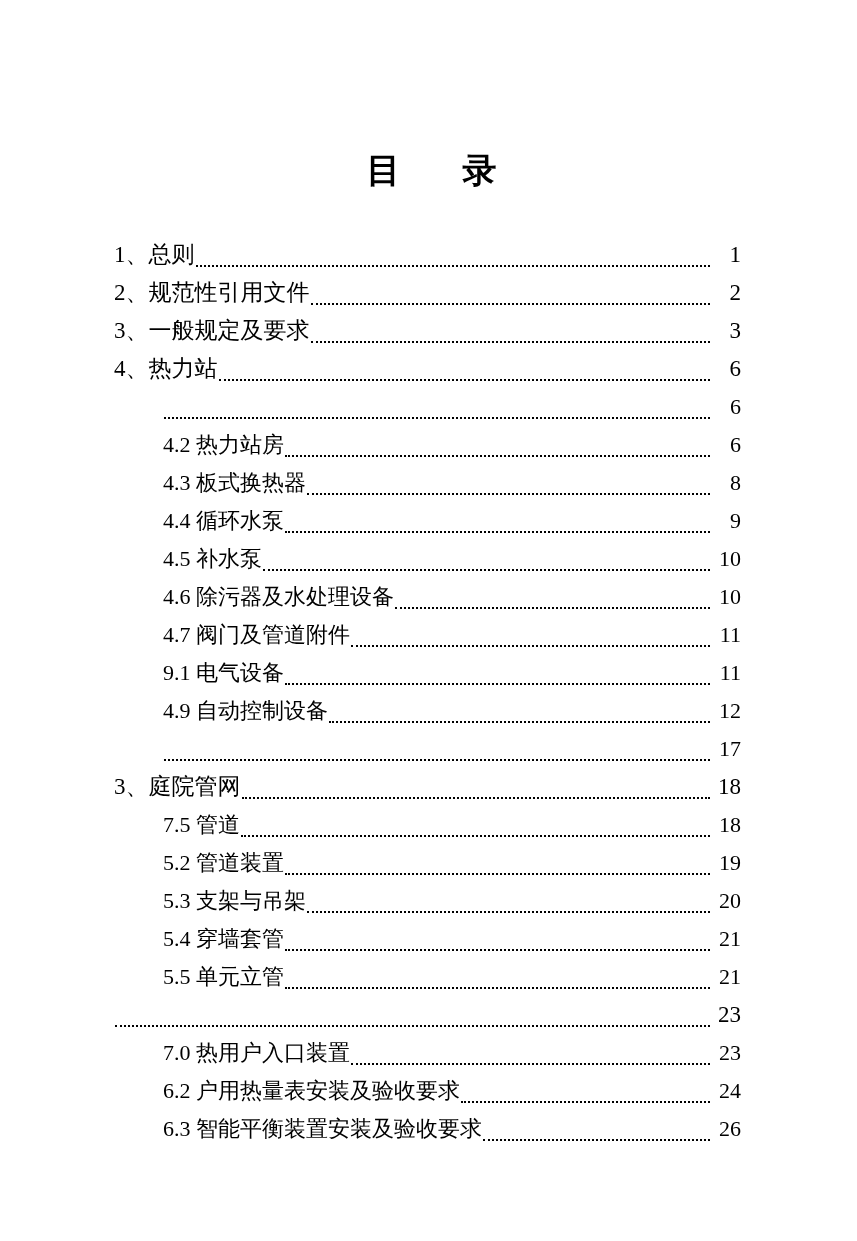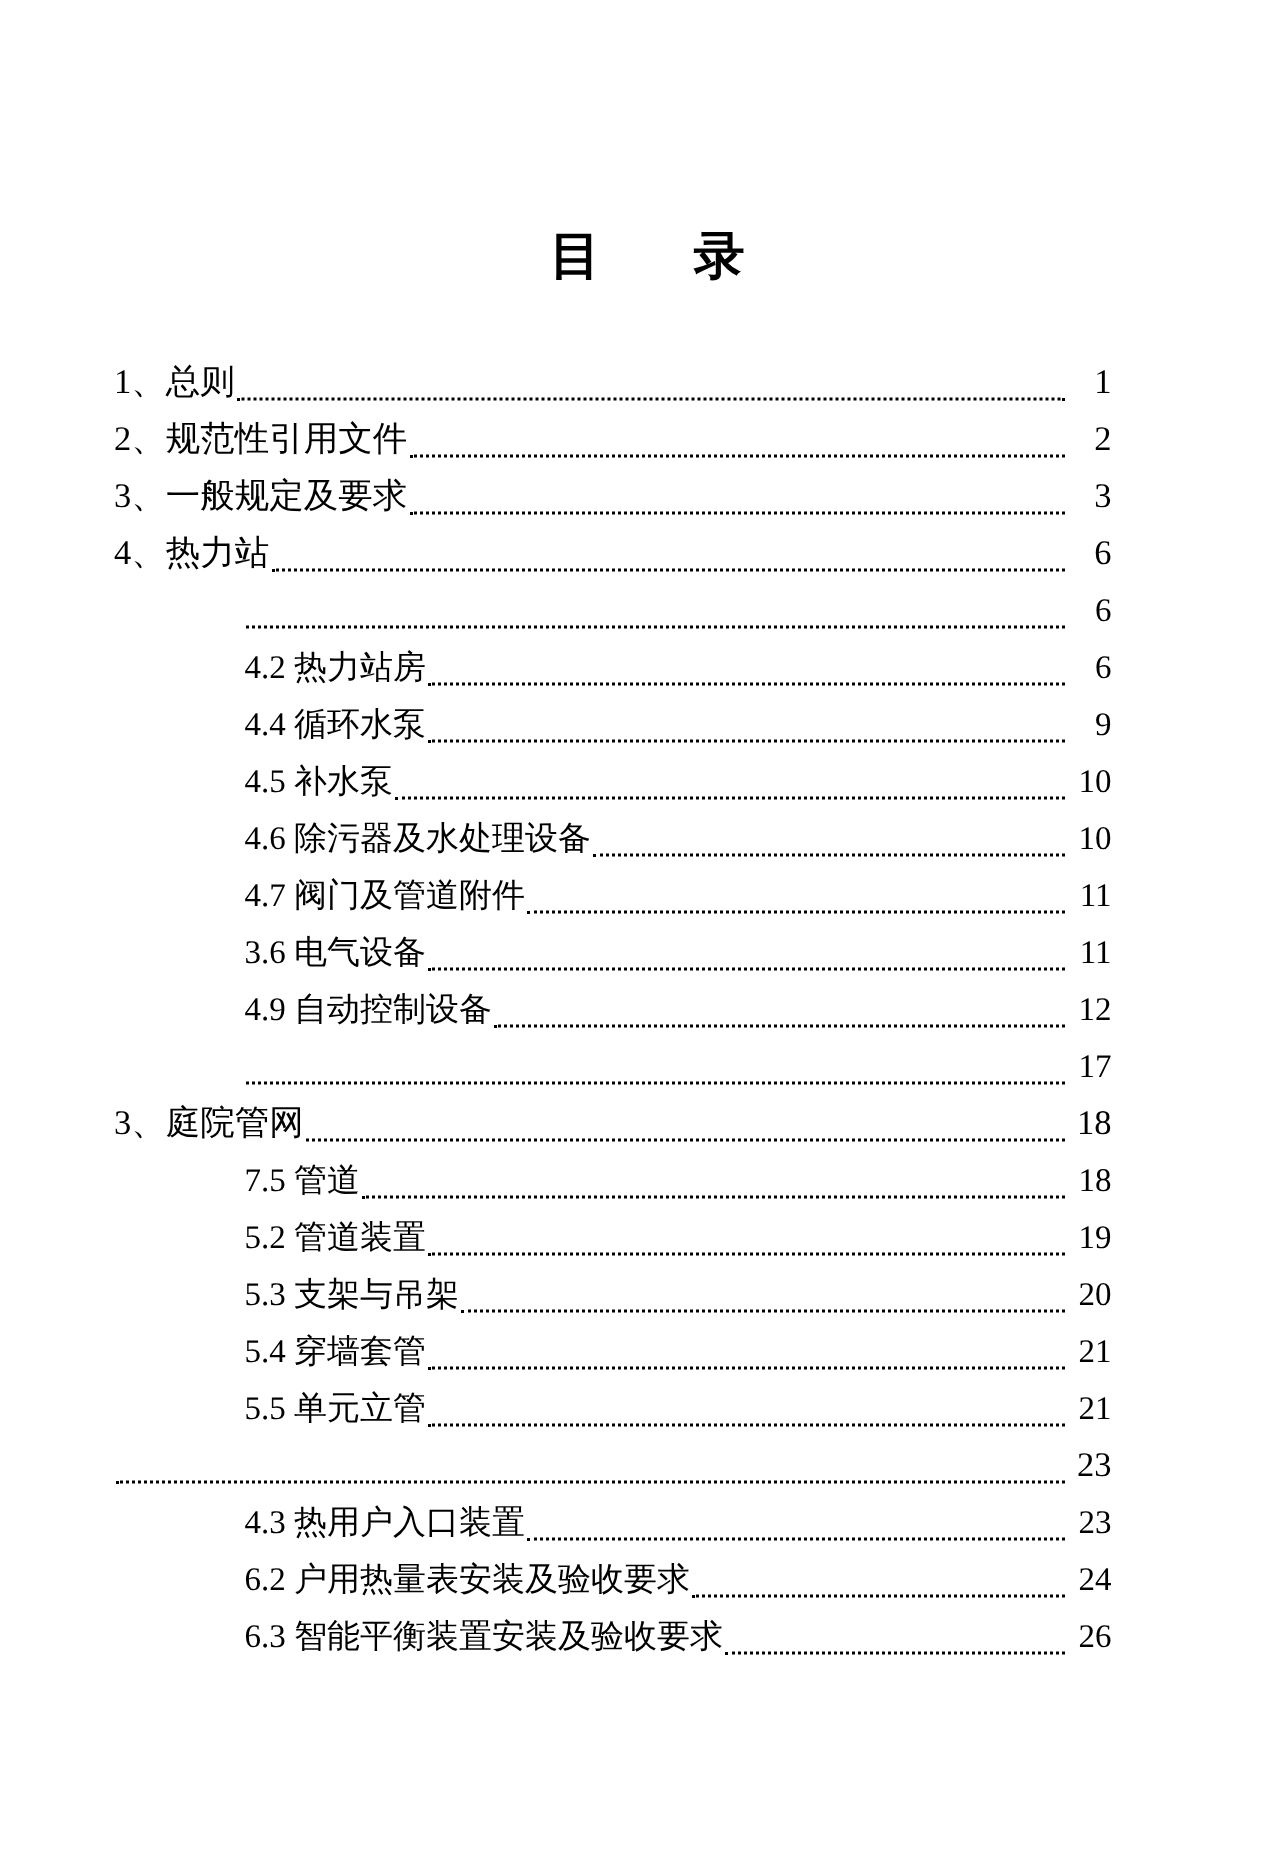--- a/index.html
+++ b/index.html
@@ -30,21 +30,21 @@
     list-style: none;
     margin-top: 42px;
   }
   .toc-entry {
     display: flex;
     align-items: flex-end;
     font-size: 23px;
     line-height: 38px;
     height: 38px;
     white-space: nowrap;
-    padding-left: 76px;
+    padding-left: 114px;
     padding-right: 116px;
   }
   .toc-entry.level-2 {
     padding-left: 163px;
     font-size: 22px;
   }
   .entry-label {
     flex: 0 0 auto;
   }
   .dots {
@@ -92,41 +92,46 @@
       <li class="toc-entry level-2">
         <span class="dots"></span>
         <span class="entry-page">6</span>
       </li>
       <li class="toc-entry level-2">
         <span class="entry-label">4.2 热力站房</span>
         <span class="dots"></span>
         <span class="entry-page">6</span>
       </li>
       <li class="toc-entry level-2">
+        <span class="entry-label">4.3 板式换热器</span>
+        <span class="dots"></span>
+        <span class="entry-page">8</span>
+      </li>
+      <li class="toc-entry level-2">
         <span class="entry-label">4.4 循环水泵</span>
         <span class="dots"></span>
         <span class="entry-page">9</span>
       </li>
       <li class="toc-entry level-2">
         <span class="entry-label">4.5 补水泵</span>
         <span class="dots"></span>
         <span class="entry-page">10</span>
       </li>
       <li class="toc-entry level-2">
         <span class="entry-label">4.6 除污器及水处理设备</span>
         <span class="dots"></span>
         <span class="entry-page">10</span>
       </li>
       <li class="toc-entry level-2">
         <span class="entry-label">4.7 阀门及管道附件</span>
         <span class="dots"></span>
         <span class="entry-page">11</span>
       </li>
       <li class="toc-entry level-2">
-        <span class="entry-label">3.6 电气设备</span>
+        <span class="entry-label">9.1 电气设备</span>
         <span class="dots"></span>
         <span class="entry-page">11</span>
       </li>
       <li class="toc-entry level-2">
         <span class="entry-label">4.9 自动控制设备</span>
         <span class="dots"></span>
         <span class="entry-page">12</span>
       </li>
       <li class="toc-entry level-2">
         <span class="dots"></span>
@@ -160,21 +165,21 @@
       <li class="toc-entry level-2">
         <span class="entry-label">5.5 单元立管</span>
         <span class="dots"></span>
         <span class="entry-page">21</span>
       </li>
       <li class="toc-entry">
         <span class="dots"></span>
         <span class="entry-page">23</span>
       </li>
       <li class="toc-entry level-2">
-        <span class="entry-label">4.3 热用户入口装置</span>
+        <span class="entry-label">7.0 热用户入口装置</span>
         <span class="dots"></span>
         <span class="entry-page">23</span>
       </li>
       <li class="toc-entry level-2">
         <span class="entry-label">6.2 户用热量表安装及验收要求</span>
         <span class="dots"></span>
         <span class="entry-page">24</span>
       </li>
       <li class="toc-entry level-2">
         <span class="entry-label">6.3 智能平衡装置安装及验收要求</span>

